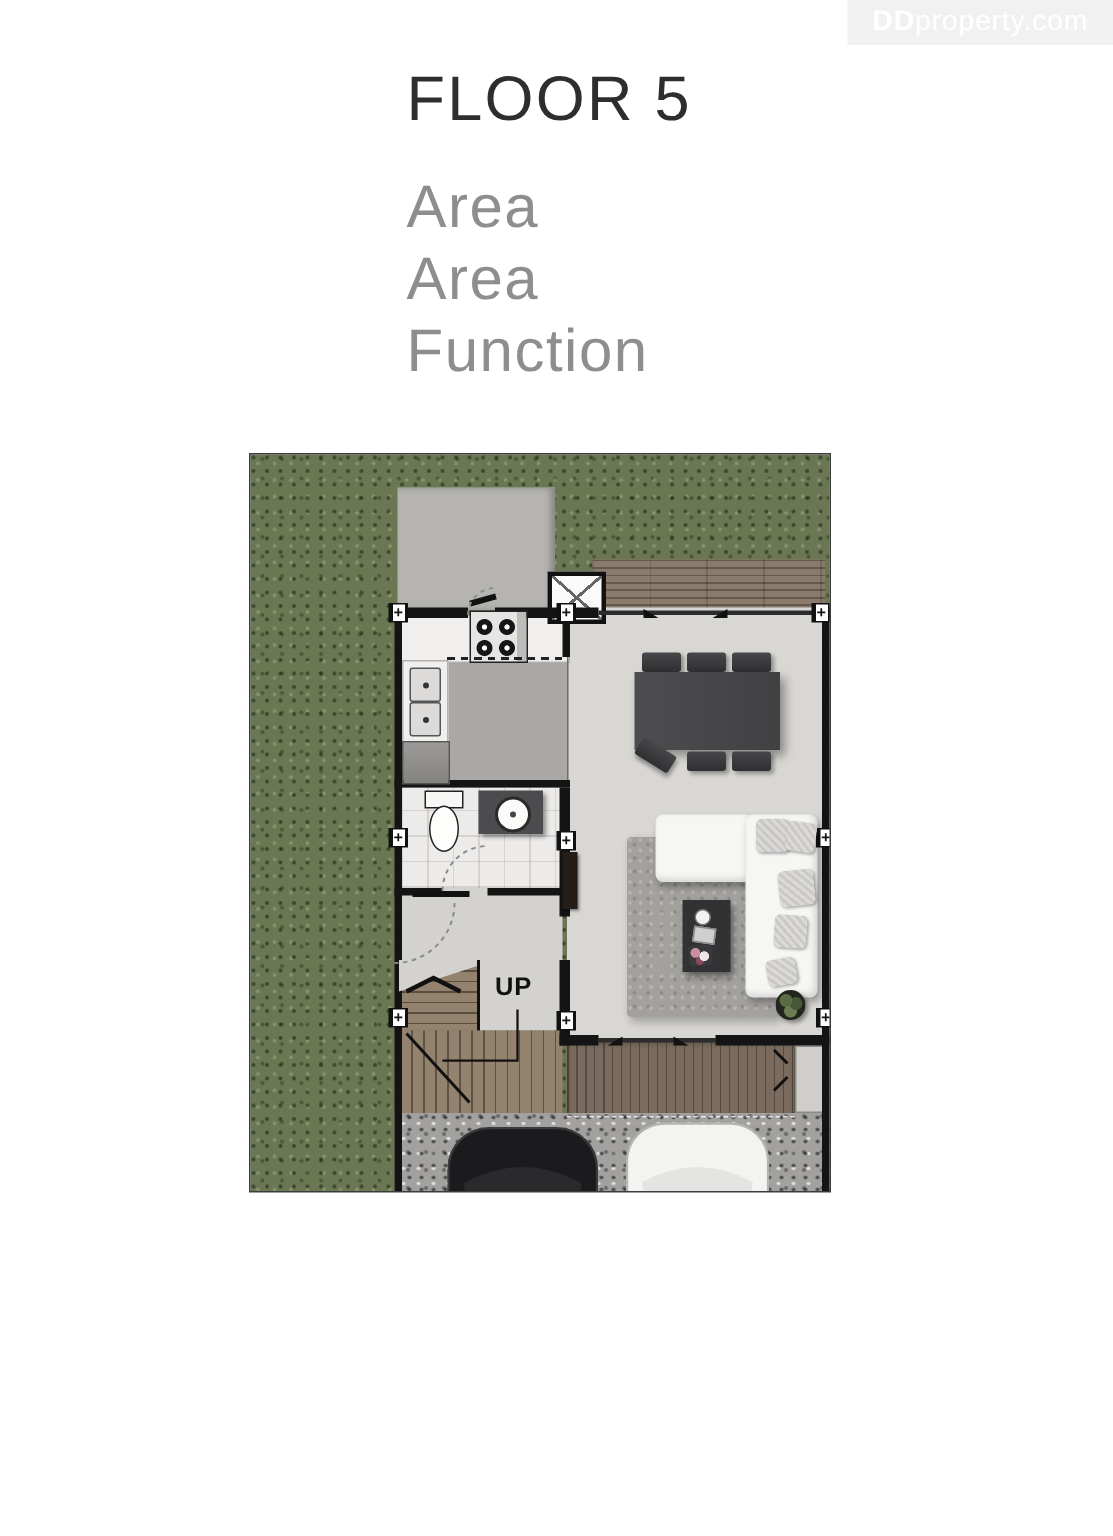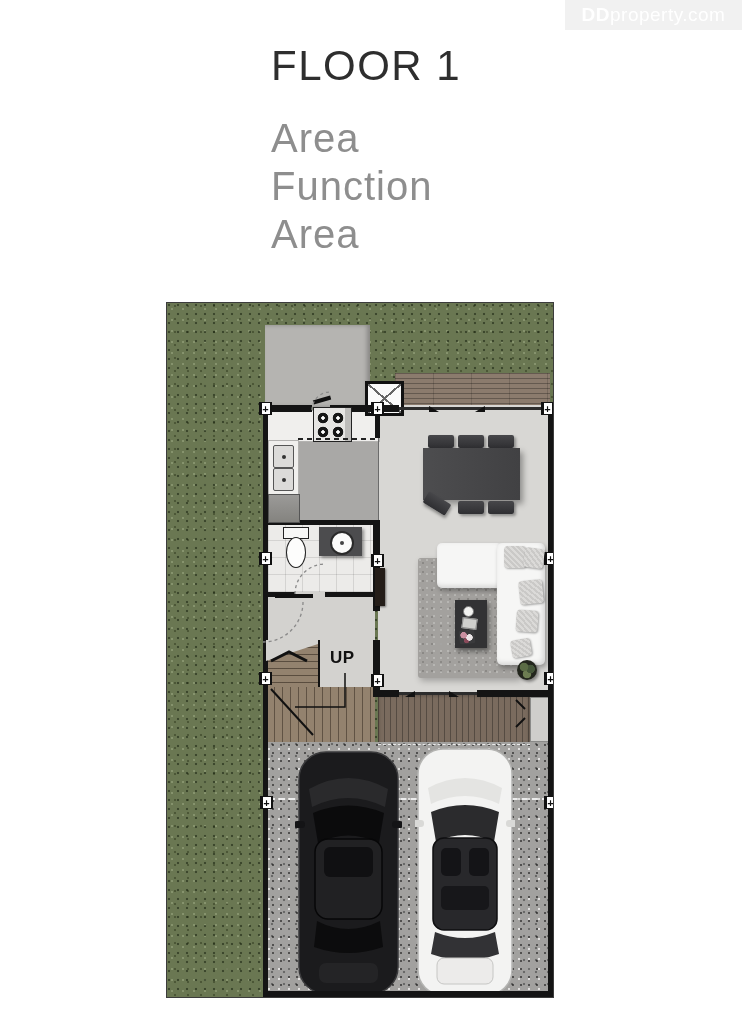--- a/index.html
+++ b/index.html
@@ -11,21 +11,21 @@
   .watermark{left:565px;top:0;width:177px;height:30px;background:var(--watermark-bg,#f1f1f1);
     display:flex;align-items:center;justify-content:center;color:var(--watermark-text,#fff);
     font-size:19px;letter-spacing:.5px;}
   .watermark b{font-weight:700;}
   .title{left:271px;top:42px;font-size:42px;color:var(--title-text,#2e2e2e);
     letter-spacing:1.5px;font-weight:500;}
   .subtitle{left:271px;top:114px;font-size:40px;color:var(--subtitle-text,#8e8e8e);
     line-height:48px;letter-spacing:1px;font-weight:400;}
 
   
-  .plan{left:167px;top:303px;width:386px;height:694px;outline:1px solid #3c3c3c;
+  .plan{left:167px;top:303px;width:386px;height:491px;outline:1px solid #3c3c3c;
     background:var(--grass,#6a7752);overflow:hidden;}
   .grass-noise{left:0;top:0;right:0;bottom:0;
     background-image:
       radial-gradient(circle at 2px 2px, rgba(15,25,8,.5) 1px, transparent 1.6px),
       radial-gradient(circle at 5px 6px, rgba(210,220,180,.28) 1px, transparent 1.5px),
       radial-gradient(circle at 8px 3px, rgba(30,40,15,.4) 1px, transparent 1.6px),
       radial-gradient(circle at 4px 9px, rgba(120,140,90,.5) 1px, transparent 1.7px);
     background-size:9px 9px,11px 11px,13px 13px,7px 7px;z-index:0;}
 
   .concrete{background:var(--concrete,#b5b4b1);box-shadow:inset -3px 0 4px rgba(0,0,0,.25);z-index:1;}
@@ -134,25 +134,25 @@
   .up-label{font-size:17px;font-weight:700;color:#111;letter-spacing:.5px;z-index:5;}
   .overlay-svg{left:0;top:0;z-index:5;pointer-events:none;}
   .car{z-index:2;}
 </style>
 </head>
 <body>
 
 <div class="abs watermark">
   <span><b>DD</b><span>property.com</span></span>
 </div>
-<div class="abs title">FLOOR 1</div>
+<div class="abs title">FLOOR 5</div>
 <div class="abs subtitle">
   <div>Area</div>
+  <div>Area</div>
   <div>Function</div>
-  <div>Area</div>
 </div>
 
 <div class="abs plan">
   <div class="abs grass-noise"></div>
 
   <div class="abs concrete" style="left:98px;top:22px;width:105px;height:82px;"></div>
   <div class="abs deck-top" style="left:228px;top:70px;width:155px;height:33px;"></div>
   <div class="abs ac-unit" style="left:198px;top:78px;width:33px;height:29px;"></div>
 
   <div class="abs floor-living" style="left:211px;top:102px;width:172px;height:292px;"></div>

